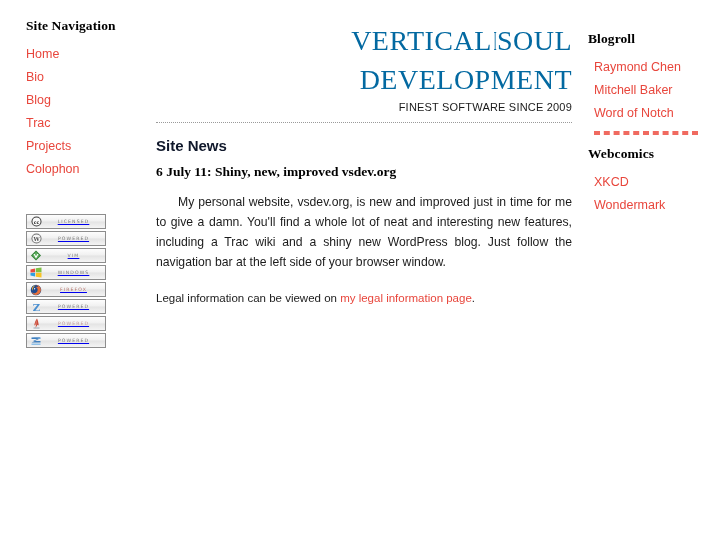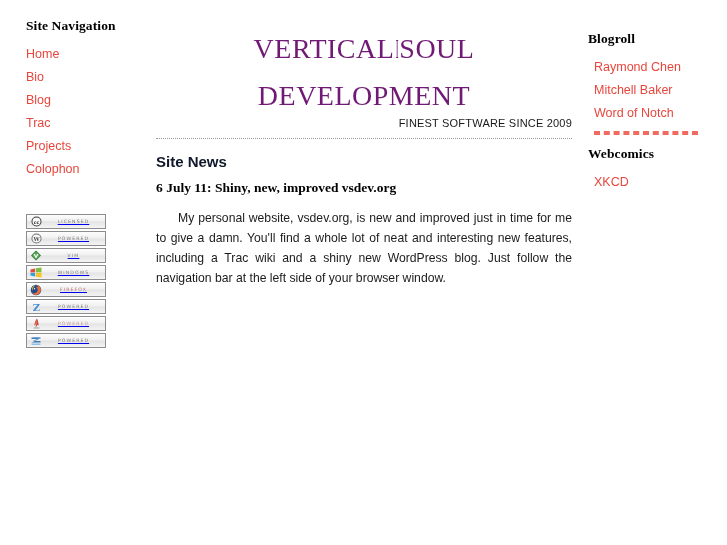--- a/index.html
+++ b/index.html
@@ -94,23 +94,24 @@
   .masthead {
     text-align: center;
     padding: 0;
   }
   .site-title {
     font-family: "Liberation Serif", serif;
     font-weight: normal;
     font-size: 28px;
     line-height: 32px;
     letter-spacing: 0.5px;
-    margin: 15px 0 0 0;
-    color: #701a75;
+    margin: 7px 0 0 0;
+    color: #0369a1;
     white-space: nowrap;
+    text-align: right;
   }
   .site-title .thin {
     display: inline-block;
     transform: scaleX(0.30);
     transform-origin: center;
     width: 5px;
     overflow: visible;
   }
   .site-tagline {
     font-family: "Liberation Sans", sans-serif;
@@ -324,37 +325,41 @@
     </div>
 
     <hr class="dotted-rule">
 
     <h2 class="section-head">Site News</h2>
 
     <h3 class="post-head">6 July 11: Shiny, new, improved vsdev.org</h3>
 
     <p class="bodytext indent">My personal website, vsdev.org, is new and improved just in time for me to give a damn. You'll find a whole lot of neat and interesting new features, including a Trac wiki and a shiny new WordPress blog. Just follow the navigation bar at the left side of your browser window.</p>
 
+    <p class="legal">
+      <span>Legal information can be viewed on </span><a class="inline-link" href="#">my legal information page</a><span>.</span>
+    </p>
 
 
   </div>
 
   <div class="col-right">
 
     <h2 class="side-head">Blogroll</h2>
 
     <ul class="rlist">
       <li><a class="navlink" href="#">Raymond Chen</a></li>
       <li><a class="navlink" href="#">Mitchell Baker</a></li>
       <li><a class="navlink" href="#">Word of Notch</a></li>
     </ul>
 
     <hr class="dashed-rule">
 
     <h2 class="side-head rhead2">Webcomics</h2>
 
     <ul class="rlist">
       <li><a class="navlink" href="#">XKCD</a></li>
+      <li><a class="navlink" href="#">Wondermark</a></li>
     </ul>
 
   </div>
 
 </div>
 
 </body></html>

